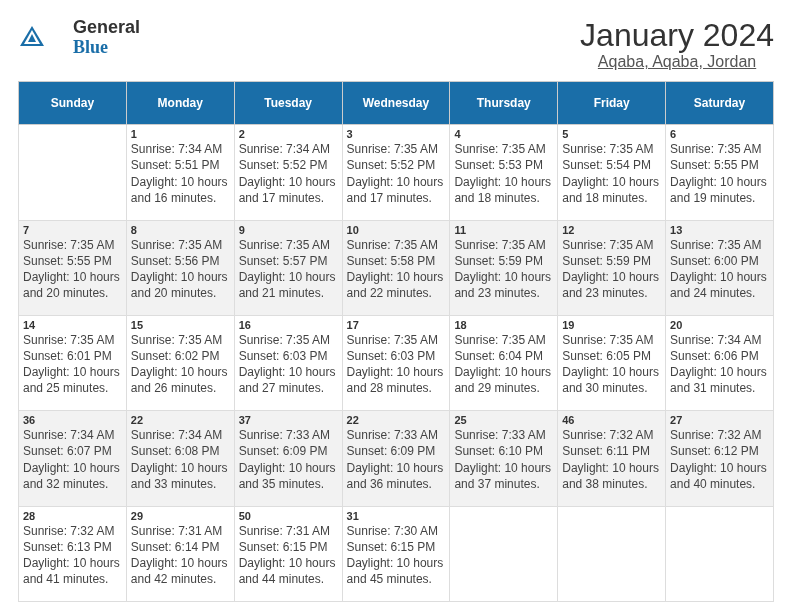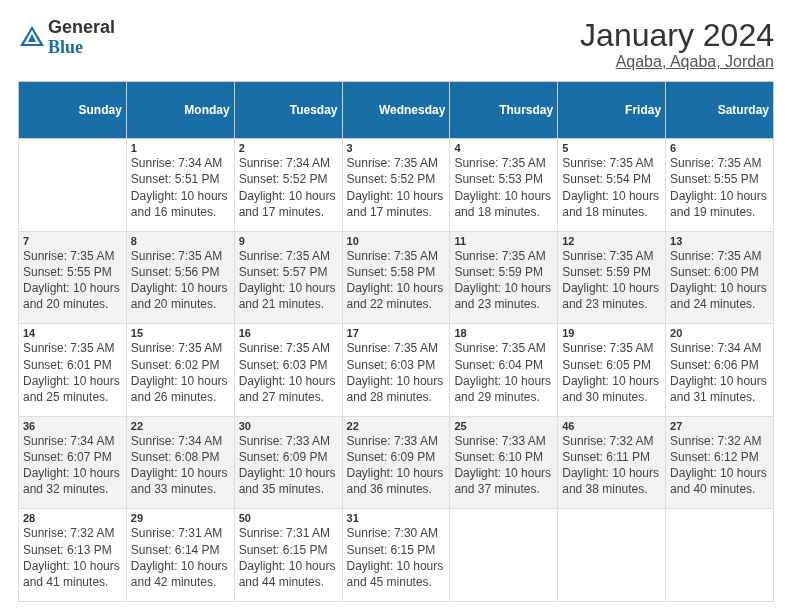--- a/index.html
+++ b/index.html
@@ -19,20 +19,21 @@
     }
     .header {
       display: flex;
       justify-content: space-between;
       align-items: flex-start;
       margin-bottom: 10px;
     }
     .logo {
       display: flex;
       align-items: center;
+      gap: 25px;
     }
     .logo-text {
       display: flex;
       flex-direction: column;
       line-height: 1.1;
     }
     .logo-general {
       font-size: 18px;
       font-weight: bold;
       color: #333;
@@ -42,21 +43,21 @@
       font-weight: bold;
       color: #1a6ea8;
       font-family: Liberation Serif, serif;
     }
     .logo-icon {
       width: 28px;
       height: 28px;
       margin-right: 2px;
     }
     .title-block {
-      text-align: right;
+      text-align: center;
     }
     .title-block h1 {
       font-size: 32px;
       font-weight: normal;
       color: #333;
       line-height: 1.1;
     }
     .title-block h2 {
       font-size: 16px;
       font-weight: normal;
@@ -68,23 +69,23 @@
       border-collapse: collapse;
       flex: 1;
     }
     thead tr {
       background-color: #1a6ea8;
     }
     thead th {
       color: #fff;
       font-size: 12px;
       font-weight: bold;
-      padding: 21px 4px;
+      padding: 14px 4px;
       border: 1px solid #ccc;
-      text-align: right;
+      text-align: center;
     }
     tbody tr {
       vertical-align: top;
     }
     tbody tr:nth-child(odd) {
       background-color: #fff;
     }
     tbody tr:nth-child(even) {
       background-color: #f2f2f2;
     }
@@ -166,21 +167,21 @@
           <td><span class="date-num">15</span><span class="cell-info">Sunrise: 7:35 AM<br>Sunset: 6:02 PM<br>Daylight: 10 hours and 26 minutes.</span></td>
           <td><span class="date-num">16</span><span class="cell-info">Sunrise: 7:35 AM<br>Sunset: 6:03 PM<br>Daylight: 10 hours and 27 minutes.</span></td>
           <td><span class="date-num">17</span><span class="cell-info">Sunrise: 7:35 AM<br>Sunset: 6:03 PM<br>Daylight: 10 hours and 28 minutes.</span></td>
           <td><span class="date-num">18</span><span class="cell-info">Sunrise: 7:35 AM<br>Sunset: 6:04 PM<br>Daylight: 10 hours and 29 minutes.</span></td>
           <td><span class="date-num">19</span><span class="cell-info">Sunrise: 7:35 AM<br>Sunset: 6:05 PM<br>Daylight: 10 hours and 30 minutes.</span></td>
           <td><span class="date-num">20</span><span class="cell-info">Sunrise: 7:34 AM<br>Sunset: 6:06 PM<br>Daylight: 10 hours and 31 minutes.</span></td>
         </tr>
         <tr>
           <td><span class="date-num">36</span><span class="cell-info">Sunrise: 7:34 AM<br>Sunset: 6:07 PM<br>Daylight: 10 hours and 32 minutes.</span></td>
           <td><span class="date-num">22</span><span class="cell-info">Sunrise: 7:34 AM<br>Sunset: 6:08 PM<br>Daylight: 10 hours and 33 minutes.</span></td>
-          <td><span class="date-num">30</span><span class="cell-info">Sunrise: 7:33 AM<br>Sunset: 6:09 PM<br>Daylight: 10 hours and 35 minutes.</span></td>
+          <td><span class="date-num">37</span><span class="cell-info">Sunrise: 7:33 AM<br>Sunset: 6:09 PM<br>Daylight: 10 hours and 35 minutes.</span></td>
           <td><span class="date-num">22</span><span class="cell-info">Sunrise: 7:33 AM<br>Sunset: 6:09 PM<br>Daylight: 10 hours and 36 minutes.</span></td>
           <td><span class="date-num">25</span><span class="cell-info">Sunrise: 7:33 AM<br>Sunset: 6:10 PM<br>Daylight: 10 hours and 37 minutes.</span></td>
           <td><span class="date-num">46</span><span class="cell-info">Sunrise: 7:32 AM<br>Sunset: 6:11 PM<br>Daylight: 10 hours and 38 minutes.</span></td>
           <td><span class="date-num">27</span><span class="cell-info">Sunrise: 7:32 AM<br>Sunset: 6:12 PM<br>Daylight: 10 hours and 40 minutes.</span></td>
         </tr>
         <tr>
           <td><span class="date-num">28</span><span class="cell-info">Sunrise: 7:32 AM<br>Sunset: 6:13 PM<br>Daylight: 10 hours and 41 minutes.</span></td>
           <td><span class="date-num">29</span><span class="cell-info">Sunrise: 7:31 AM<br>Sunset: 6:14 PM<br>Daylight: 10 hours and 42 minutes.</span></td>
           <td><span class="date-num">50</span><span class="cell-info">Sunrise: 7:31 AM<br>Sunset: 6:15 PM<br>Daylight: 10 hours and 44 minutes.</span></td>
           <td><span class="date-num">31</span><span class="cell-info">Sunrise: 7:30 AM<br>Sunset: 6:15 PM<br>Daylight: 10 hours and 45 minutes.</span></td>

